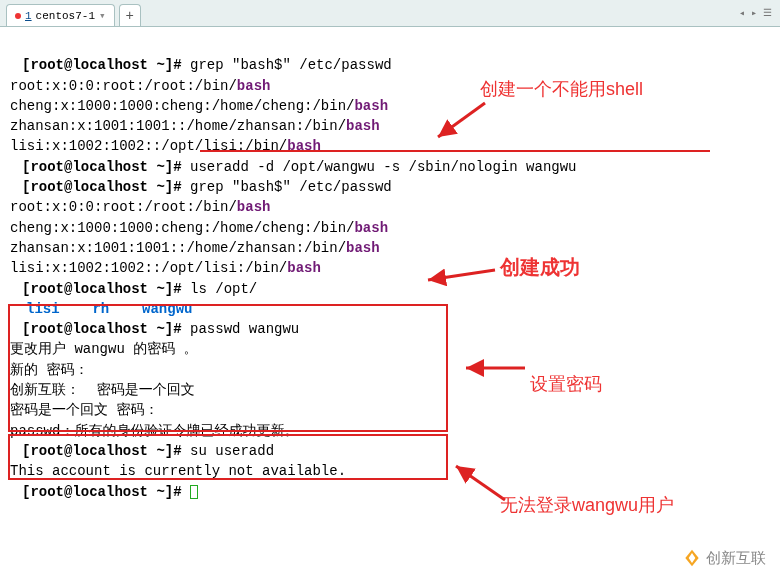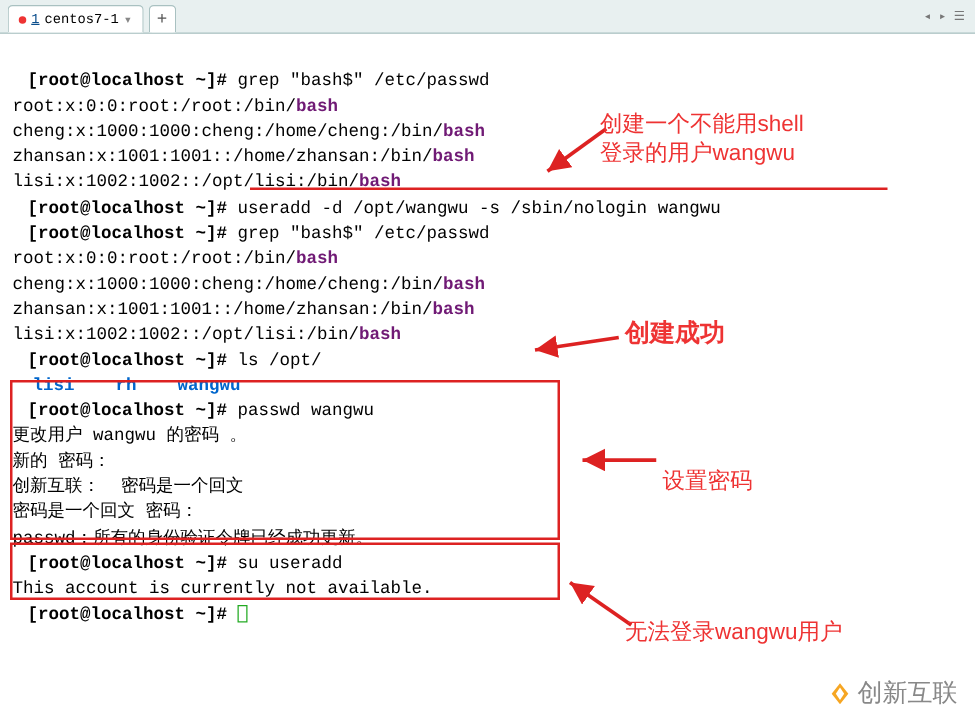--- a/index.html
+++ b/index.html
@@ -55,31 +55,31 @@
   .red { color: #701a75; font-weight: bold; }
   .blue { color: #06c; font-weight: bold; padding-left: 16px; }
   .cursor {
     display:inline-block;width:8px;height:14px;border:1px solid #2a2;vertical-align:middle;
   }
   
   .box1 { position:absolute; border:2px solid #d22; left:8px; top:304px; width:440px; height:128px; pointer-events:none; }
   .box2 { position:absolute; border:2px solid #d22; left:8px; top:434px; width:440px; height:46px; pointer-events:none; }
   
   .anno { position:absolute; color:#e33; font-family: "SimSun","Microsoft YaHei",sans-serif; font-size:18px; line-height:1.3; }
-  .anno1 { left:480px; top:88px; }
+  .anno1 { left:480px; top:78px; }
   .anno2 { left:500px; top:254px; font-size:20px; font-weight:bold;text-align:right;}
   .anno3 { left:530px; top:350px; }
   .anno4 { left:500px; top:494px; }
   
   .arrow { position:absolute; pointer-events:none; }
   .underline1 { position:absolute; left:200px; top:150px; width:510px; height:0; border-bottom:2px solid #d22; }
   
   .footer-mark {
     position:absolute; right:14px; bottom:6px; display:flex; align-items:center; gap:4px;
-    font-family: Liberation Sans, sans-serif; font-size:20px; color:#888;
+    font-family: Liberation Sans, sans-serif; font-size:15px; color:#888;
   }
   .footer-icon { width:20px;height:20px; }
 </style>
 </head>
 <body>
 
 <div class="tabbar">
   <div class="tab">
     <span class="tab-dot"></span>
     <span class="tab-number">1</span>
@@ -148,21 +148,21 @@
 <svg class="arrow" style="left:450px;top:460px;width:60px;height:45px;">
   <defs>
       <marker id="ah4" markerWidth="8" markerHeight="8" refX="6" refY="3" orient="auto">
         <path d="M0,0 L6,3 L0,6 Z" fill="#d22"></path>
       </marker>
     </defs>
   <line x1="55" y1="40" x2="6" y2="6" stroke="#d22" stroke-width="3" marker-end="url(#ah4)"></line>
 </svg>
 
 <div class="anno anno1">
-  <span>创建一个不能用shell</span><br><span>登录的用户wangwu</span>
+  <span>创建一个不能用shell</span><br>
 </div>
 <div class="anno anno2">创建成功</div>
 <div class="anno anno3">
   <br><span>设置密码</span>
 </div>
 <div class="anno anno4">无法登录wangwu用户</div>
 
 <div class="footer-mark">
   <svg class="footer-icon" viewBox="0 0 24 24">
       <path d="M12 2 L20 12 L12 22 L4 12 Z" fill="#f6a623"></path>

